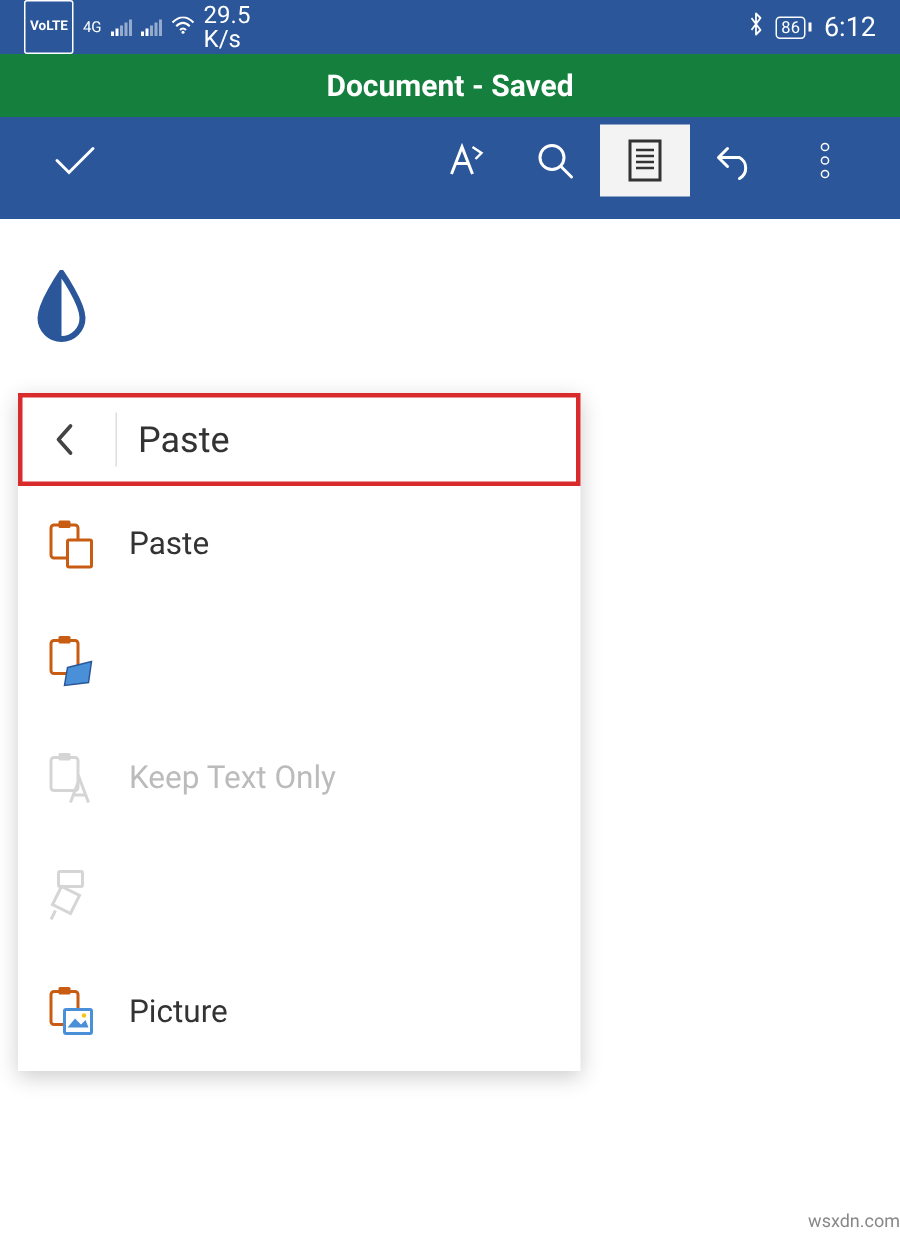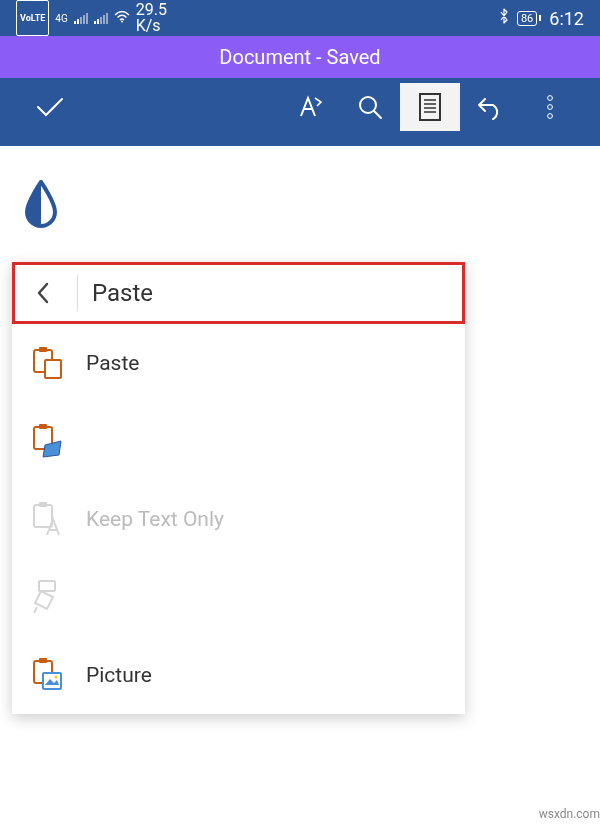--- a/index.html
+++ b/index.html
@@ -42,27 +42,27 @@
       border: 1.5px solid #fff;
       border-radius: 3px;
       padding: 1px 3px;
       font-size: 11px;
       line-height: 1;
     }
 
     
     .title-bar {
       height: 42px;
-      background: #8b5cf6;
+      background: #15803d;
       color: #fff;
       display: flex;
       align-items: center;
       justify-content: center;
       font-size: 20px;
-      font-weight: 400;
+      font-weight: 700;
     }
 
     
     .toolbar {
       height: 68px;
       background: #2B579A;
       display: flex;
       align-items: center;
       padding: 0 20px 10px 20px;
     }
@@ -89,21 +89,21 @@
     }
 
     
     .ink-drop {
       margin-left: 22px;
       margin-bottom: 30px;
     }
 
     
     .panel {
-      width: 453px;
+      width: 375px;
       background: #fff;
       box-shadow: 0 4px 14px rgba(0,0,0,0.2);
       margin-left: 12px;
     }
     .panel-header {
       display: flex;
       align-items: center;
       height: 62px;
       border: 3px solid #d92b2b;
       padding: 0 8px;

